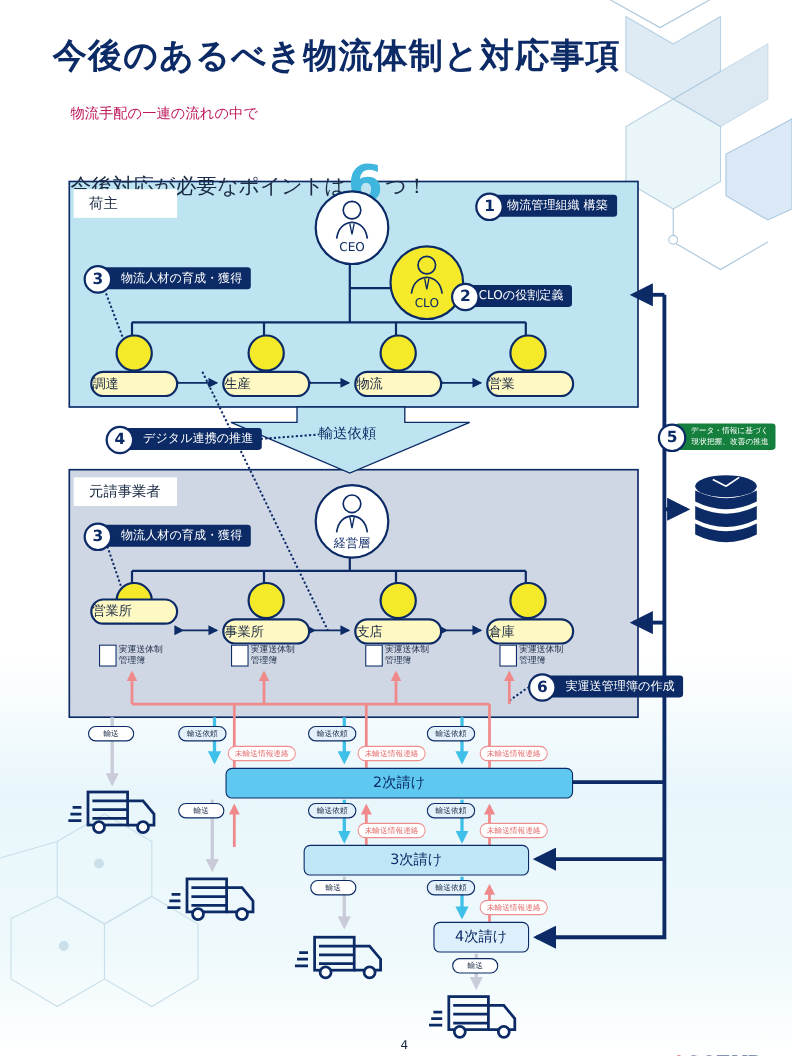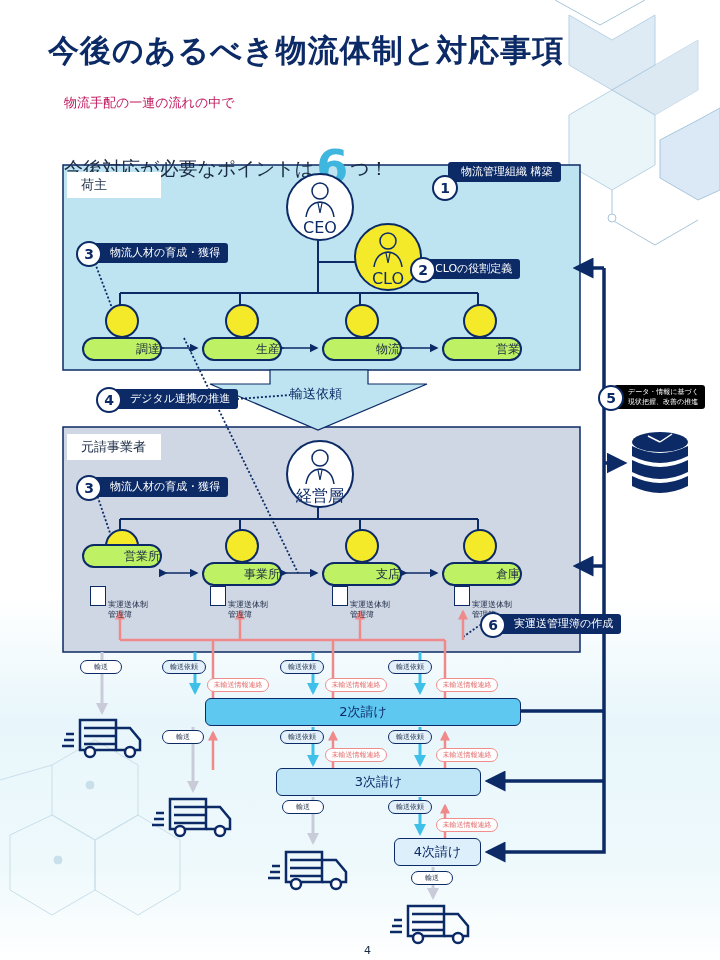--- a/index.html
+++ b/index.html
@@ -9,30 +9,30 @@
   .abs{position:absolute;}
   #bg{position:absolute;left:0;top:0;width:720px;height:960px;}
   .title{left:48px;top:30px;font-size:31px;font-weight:bold;color:#0b2a66;letter-spacing:1px;white-space:nowrap;}
   .sub1{left:64px;top:94px;font-size:13px;color:#be185d;}
   .sub2{left:64px;top:116px;font-size:19px;color:#1a2a44;white-space:nowrap;margin-top:24px;}
   .sub2 .big{font-size:46px;color:#3fb6de;font-weight:bold;vertical-align:-8px;margin:0 2px;}
   .panel-label{background:#fff;font-size:13px;color:#1a2a44;padding:4px 0 4px 14px;width:80px;}
   .tag{background:#0b2a66;color:#fff;font-size:11px;border-radius:3px;height:20px;line-height:20px;padding:0 8px 0 18px;white-space:nowrap;}
   .num{width:22px;height:22px;border-radius:50%;background:#fff;border:2px solid #0b2a66;color:#0b2a66;
     font-weight:bold;font-size:14px;text-align:center;line-height:22px;}
-  .pill{background:#bef264;border:2px solid #0b2a66;border-radius:14px;height:20px;line-height:20px;text-align:right;font-size:12px;color:#1a2a44;}
+  .pill{background:#fef9c3;border:2px solid #0b2a66;border-radius:14px;height:20px;line-height:20px;text-align:left;font-size:12px;color:#1a2a44;}
   .tier{border:1px solid #0b2a66;border-radius:6px;text-align:center;font-size:13px;color:#0b2a66;}
   .mini{background:#fff;border:1.2px solid #0b2a66;border-radius:8px;font-size:7px;color:#1a2a44;height:12px;line-height:12px;text-align:center;}
   .mini.blue{background:#e4f1fb;}
   .mini.red{border-color:#f08e8e;color:#e46a6a;}
-  .doc{font-size:8px;color:#1a2a44;line-height:10px;margin-top:14px;}
+  .doc{font-size:8px;color:#1a2a44;line-height:10px;}
   .page-num{left:364px;top:944px;font-size:11px;color:#1a2a44;}
   .logo{left:610px;top:956px;font-size:20px;font-weight:bold;color:#0b2a66;letter-spacing:0.5px;font-family:Liberation Serif, serif;}
   .logo .a{color:#d9282f;}
-  .bubble-txt{font-size:16px;color:#0b2a66;text-align:center;}
+  .bubble-txt{font-size:11px;color:#0b2a66;text-align:center;}
 </style>
 </head>
 <body>
 
 <svg id="bg" viewBox="0 0 720 960">
   <defs>
     <marker id="ahNavy" markerWidth="6" markerHeight="6" refX="5" refY="3" orient="auto">
         <path d="M0,0 L6,3 L0,6 Z" fill="#0b2a66"></path>
       </marker>
     <marker id="ahBlue" markerWidth="4" markerHeight="4" refX="3" refY="2" orient="auto">
@@ -181,35 +181,35 @@
   <div class="abs" style="left:105px;top:304px;width:30px;height:30px;border-radius:50%;background:#f4ea2a;border:2px solid #0b2a66;"></div>
   <div class="abs pill" style="left:82px;top:337px;width:76px;">調達</div>
   <div class="abs" style="left:225px;top:304px;width:30px;height:30px;border-radius:50%;background:#f4ea2a;border:2px solid #0b2a66;"></div>
   <div class="abs pill" style="left:202px;top:337px;width:76px;">生産</div>
   <div class="abs" style="left:345px;top:304px;width:30px;height:30px;border-radius:50%;background:#f4ea2a;border:2px solid #0b2a66;"></div>
   <div class="abs pill" style="left:322px;top:337px;width:76px;">物流</div>
   <div class="abs" style="left:463px;top:304px;width:30px;height:30px;border-radius:50%;background:#f4ea2a;border:2px solid #0b2a66;"></div>
   <div class="abs pill" style="left:442px;top:337px;width:76px;">営業</div>
 </div>
 
-<div class="abs tag" style="left:448px;top:162px;padding-left:13px;">物流管理組織 構築</div>
+<div class="abs tag" style="left:448px;top:177px;padding-left:13px;">物流管理組織 構築</div>
 <div class="abs num" style="left:432px;top:175px;">1</div>
 
 <div class="abs tag" style="left:424px;top:259px;padding-left:11px;">CLOの役割定義</div>
 <div class="abs num" style="left:410px;top:257px;">2</div>
 
 <div class="abs tag" style="left:92px;top:243px;">物流人材の育成・獲得</div>
 <div class="abs num" style="left:76px;top:241px;">3</div>
 
 <div class="abs tag" style="left:112px;top:389px;">デジタル連携の推進</div>
 <div class="abs num" style="left:96px;top:387px;">4</div>
 
 <div class="abs" style="left:290px;top:385px;font-size:13px;color:#0b2a66;">輸送依頼</div>
 
-<div class="abs" style="left:614px;top:385px;background:#000000;color:#fff;font-size:7px;line-height:10px;padding:2px 6px 2px 14px;border-radius:3px;text-align:left;">
+<div class="abs" style="left:614px;top:385px;background:#15803d;color:#fff;font-size:7px;line-height:10px;padding:2px 6px 2px 14px;border-radius:3px;text-align:right;">
   <div>データ・情報に基づく</div>
   <div>現状把握、改善の推進</div>
 </div>
 <div class="abs num" style="left:598px;top:385px;">5</div>
 
 <svg class="abs" style="left:628px;top:430px;" width="64" height="66" viewBox="0 0 64 66">
   <ellipse cx="32" cy="12" rx="28" ry="10" fill="#0b2a66"></ellipse>
   <path d="M4,16 L4,26 Q32,40 60,26 L60,16 Q32,30 4,16Z" fill="#0b2a66"></path>
   <path d="M4,30 L4,42 Q32,56 60,42 L60,30 Q32,44 4,30Z" fill="#0b2a66"></path>
   <path d="M4,46 L4,56 Q32,70 60,56 L60,46 Q32,60 4,46Z" fill="#0b2a66"></path>
@@ -225,21 +225,21 @@
     <path d="M30,26 L32,36 L34,26" fill="none" stroke="#0b2a66" stroke-width="1.2"></path>
   </svg>
   <div class="bubble-txt abs" style="left:0;top:44px;width:64px;">経営層</div>
 </div>
 
 <div class="abs tag" style="left:92px;top:477px;">物流人材の育成・獲得</div>
 <div class="abs num" style="left:76px;top:475px;">3</div>
 
 <div>
   <div class="abs" style="left:105px;top:529px;width:30px;height:30px;border-radius:50%;background:#f4ea2a;border:2px solid #0b2a66;"></div>
-  <div class="abs pill" style="left:82px;top:544px;width:76px;">営業所</div>
+  <div class="abs pill" style="left:82px;top:544px;width:76px;font-family:Liberation Mono, monospace;">営業所</div>
   <div class="abs" style="left:225px;top:529px;width:30px;height:30px;border-radius:50%;background:#f4ea2a;border:2px solid #0b2a66;"></div>
   <div class="abs pill" style="left:202px;top:562px;width:76px;">事業所</div>
   <div class="abs" style="left:345px;top:529px;width:30px;height:30px;border-radius:50%;background:#f4ea2a;border:2px solid #0b2a66;"></div>
   <div class="abs pill" style="left:322px;top:562px;width:76px;">支店</div>
   <div class="abs" style="left:463px;top:529px;width:30px;height:30px;border-radius:50%;background:#f4ea2a;border:2px solid #0b2a66;"></div>
   <div class="abs pill" style="left:442px;top:562px;width:76px;">倉庫</div>
 
   <div class="abs" style="left:90px;top:586px;width:14px;height:18px;border:1px solid #0b2a66;background:#fff;"></div>
   <div class="abs doc" style="left:108px;top:586px;">
       <div>実運送体制</div>

